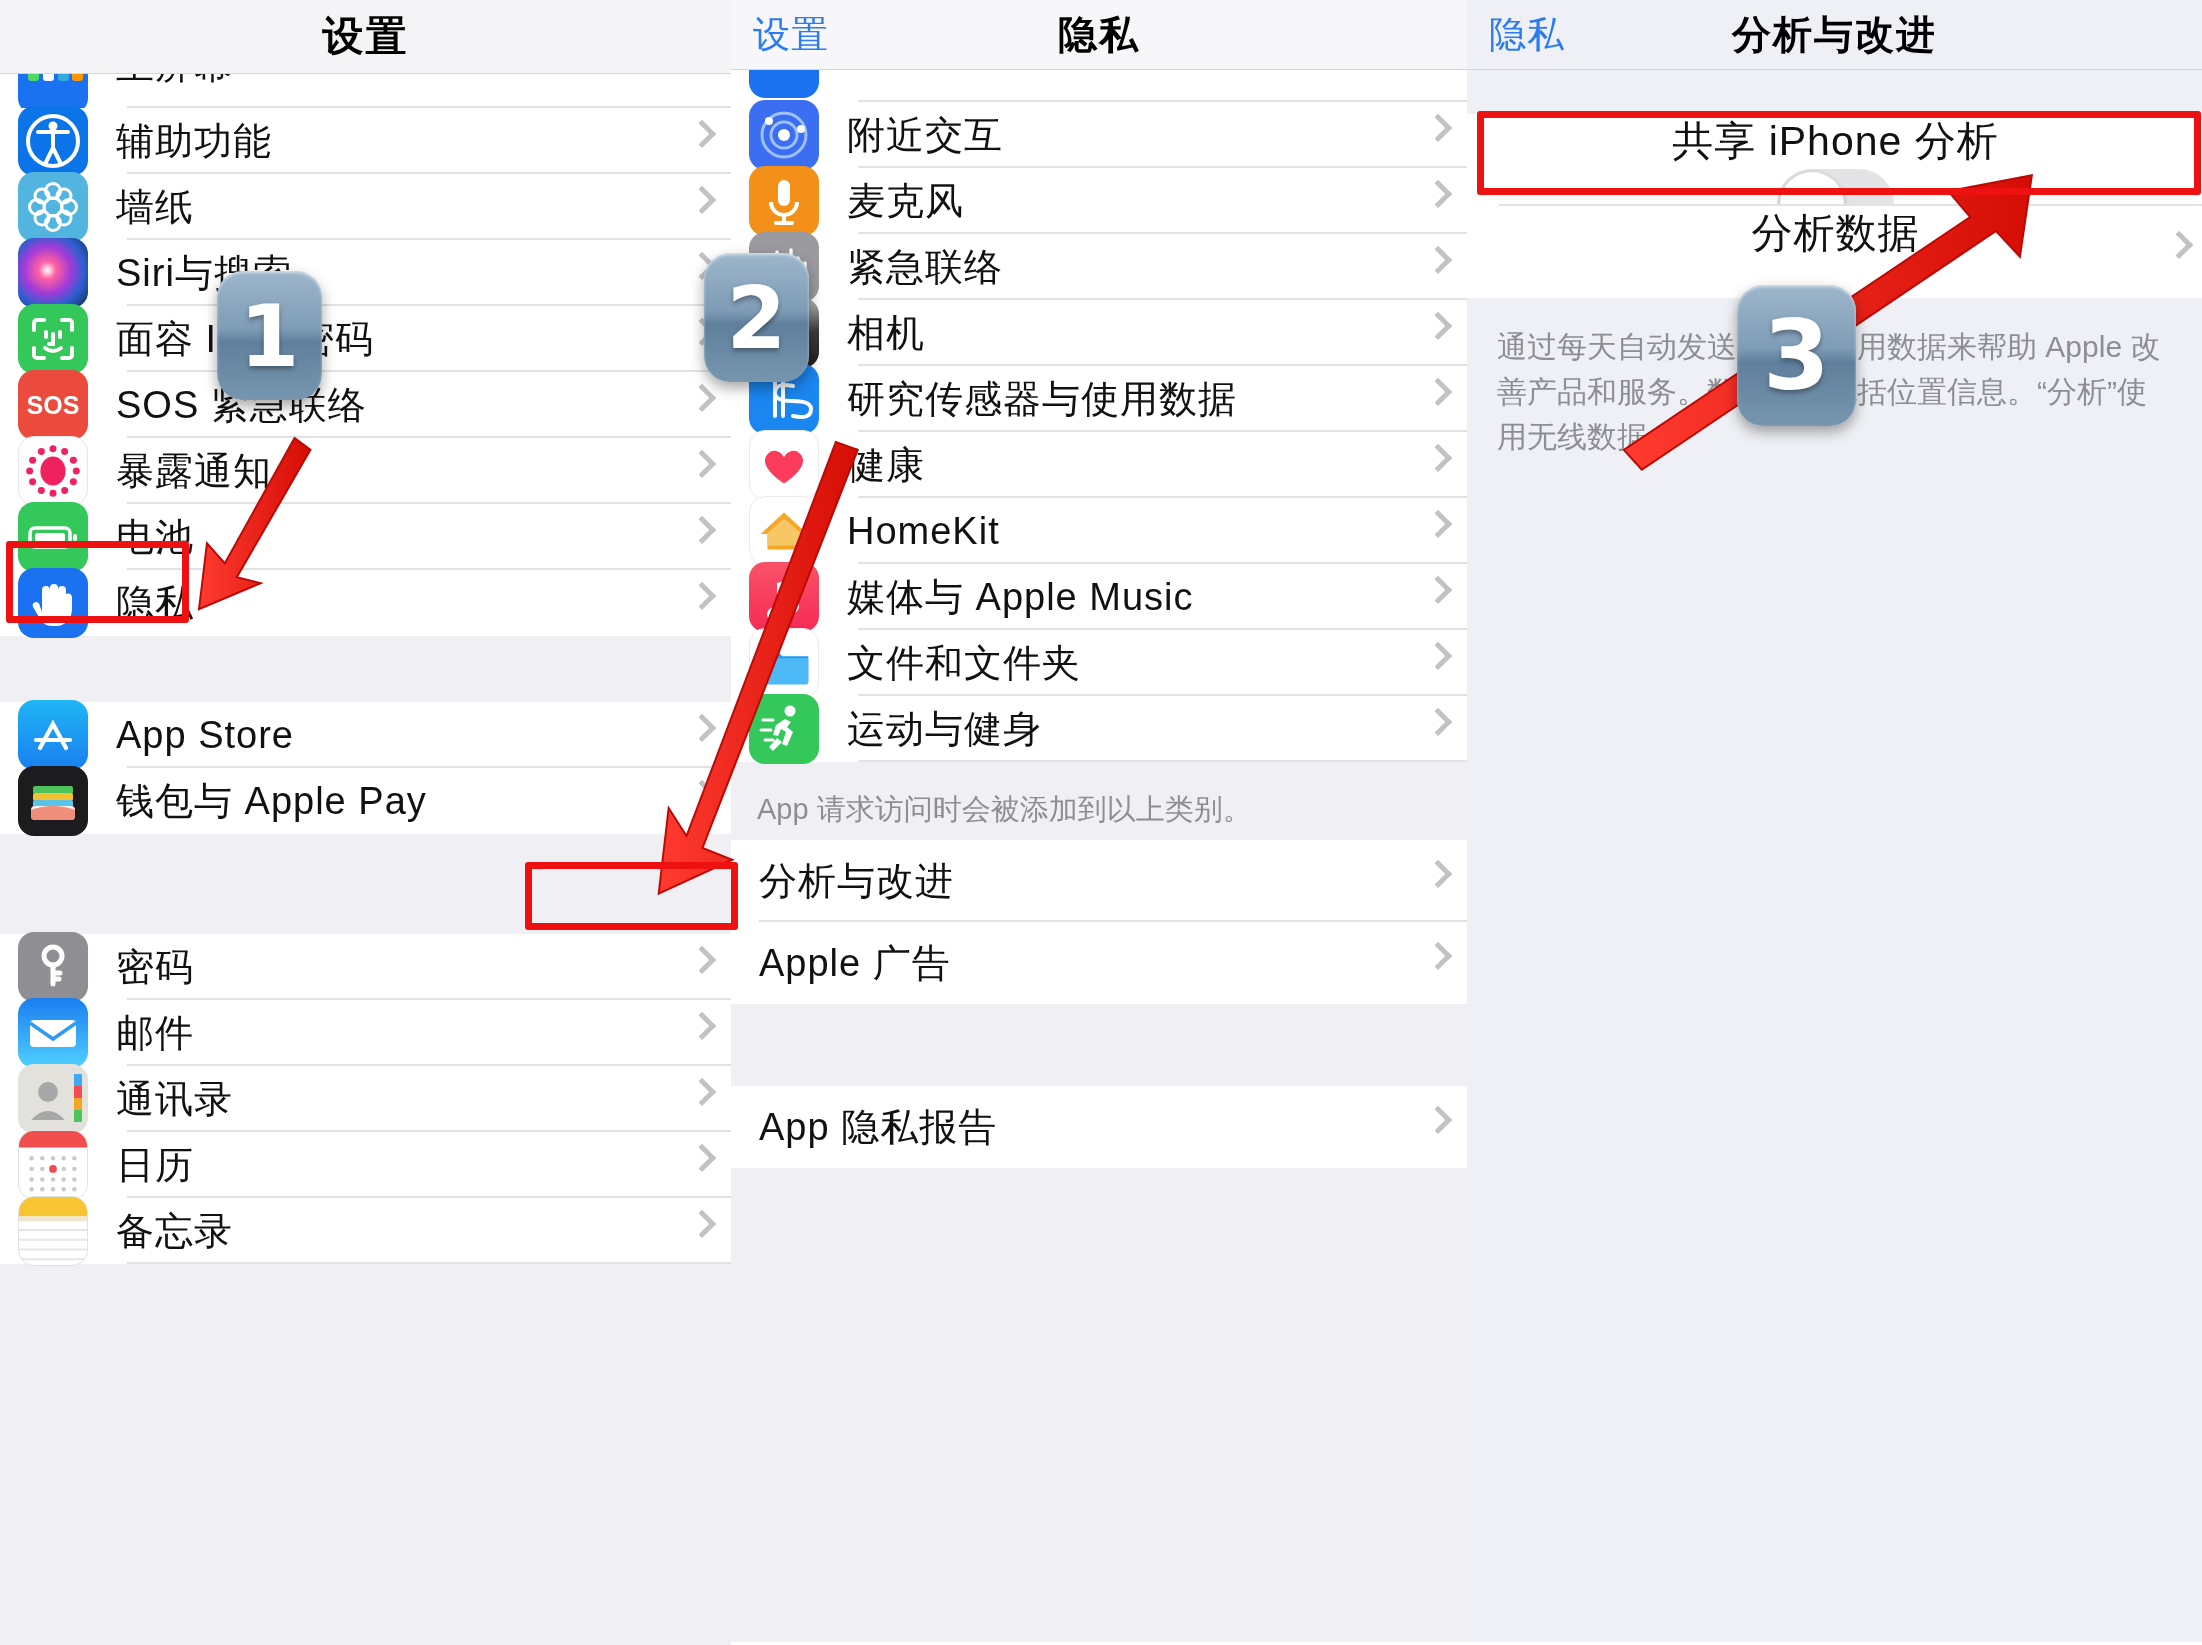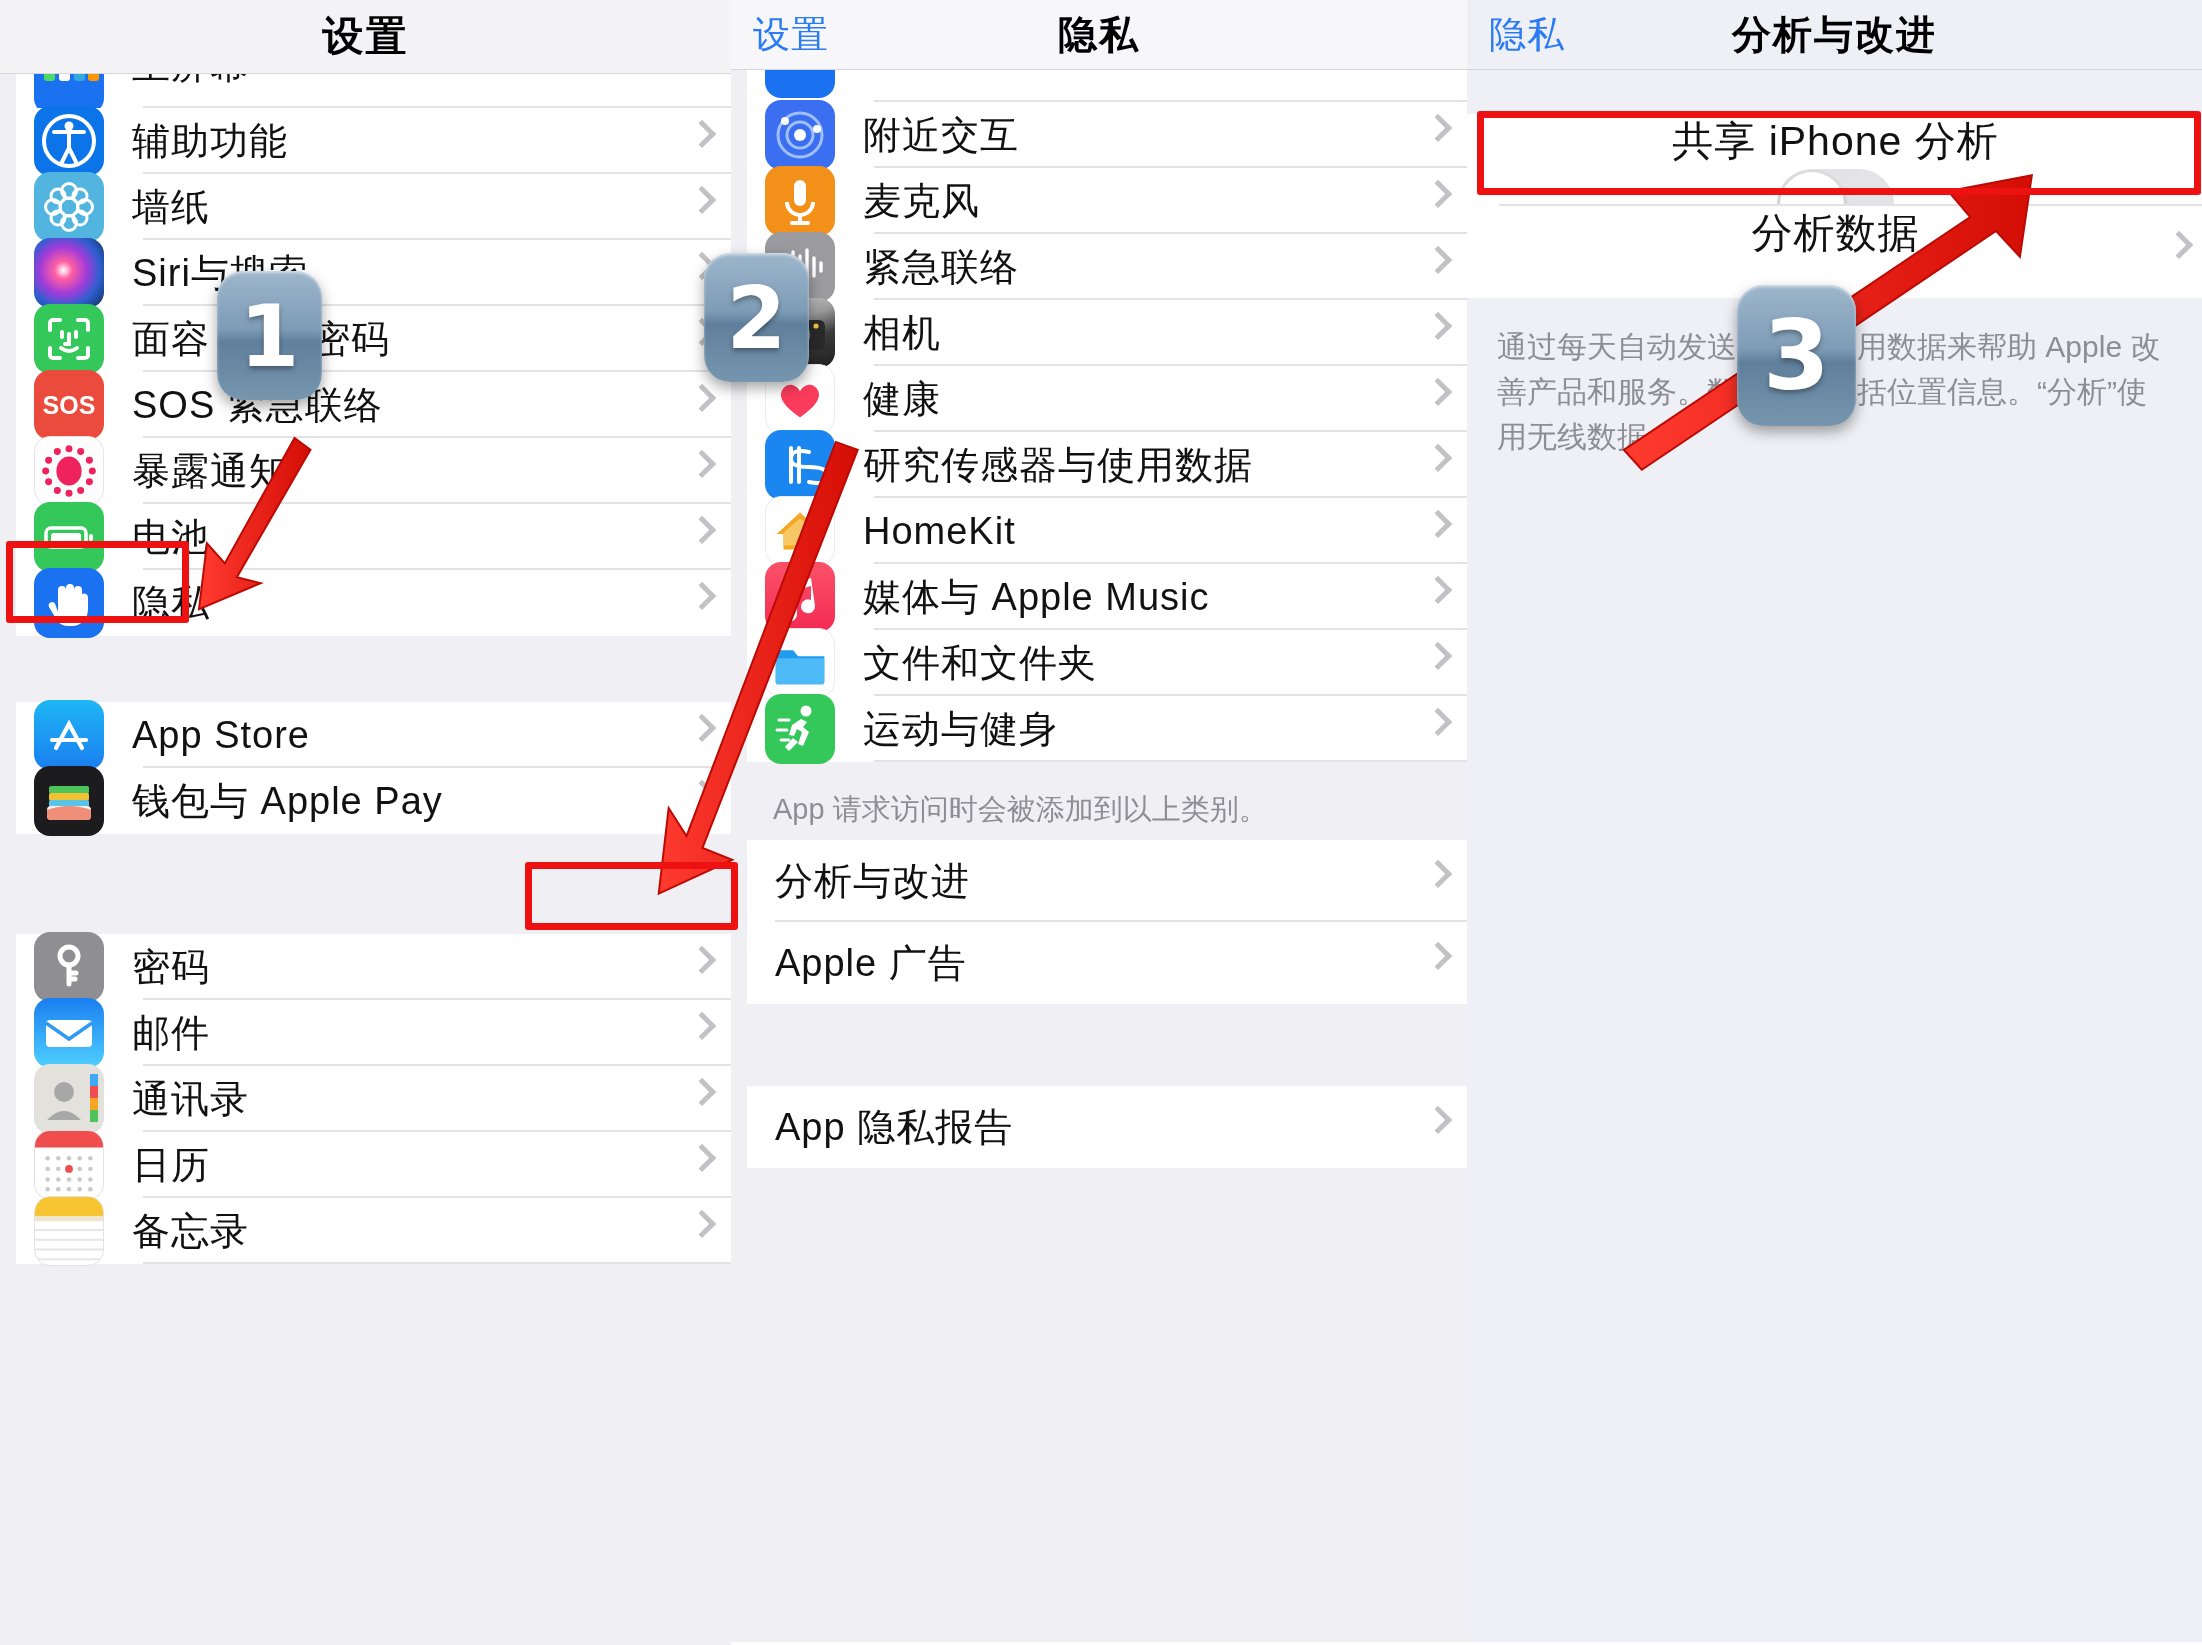--- a/index.html
+++ b/index.html
@@ -25,21 +25,21 @@
     font-size:37px; color:#2b7bf3; letter-spacing:1px; white-space:nowrap;
   }
   .nav-title{
     width:100%; text-align:center; font-size:39px; font-weight:bold; color:#000;
     letter-spacing:2px;
   }
   .panel-1 .nav{ height:74px; background:#f4f4f6; }
   .panel-1 .nav-title{ font-size:41px; }
   .panel-3 .nav{ background:#eef0f5; }
 
-  .list-body{ position:relative; background:#f0f0f4; height:1572px;padding-left:16px; }
+  .list-body{ position:relative; background:#f0f0f4; height:1572px; }
 
   .group{ background:#fff; }
   .gap{ background:#f0f0f4; }
 
   .row{
     position:relative; display:flex; align-items:center;
     height:66px; padding-left:18px; background:#fff;
   }
   .row .sep{
     position:absolute; left:127px; right:0; bottom:0; height:2px; background:#e2e2e5;
@@ -437,40 +437,40 @@
                 <circle cx="33" cy="37" r="5" fill="#444"></circle>
                 <circle cx="51" cy="28" r="2.6" fill="#f5c542"></circle>
               </svg>
           </div>
           <div class="label">相机</div>
           <div class="chev"></div>
             <div class="sep"></div>
         </div>
 
         <div class="row">
-          <div class="ic sq" style="background:#fff;border:1px solid #ececec;">
-            <svg viewBox="0 0 70 70">
-                <path d="M35 54 C16 41 12 31 18 24 c5-6 13-4 17 3 c4-7 12-9 17-3 c6 7 2 17-17 30z" fill="#fb3b5c"></path>
-              </svg>
-          </div>
-          <div class="label">健康</div>
-          <div class="chev"></div>
-            <div class="sep"></div>
-        </div>
-
-        <div class="row">
           <div class="ic sq" style="background:#1a86f0;">
             <svg viewBox="0 0 70 70">
                 <g fill="none" stroke="#fff" stroke-width="4" stroke-linecap="round">
                   <path d="M44 22 q-18-4-18 7 q0 8 18 8 q18 0 18 8 q0 11-18 7"></path>
                   <path d="M26 18 V52 M34 18 V52"></path>
                 </g>
               </svg>
           </div>
           <div class="label">研究传感器与使用数据</div>
+          <div class="chev"></div>
+            <div class="sep"></div>
+        </div>
+
+        <div class="row">
+          <div class="ic sq" style="background:#fff;border:1px solid #ececec;">
+            <svg viewBox="0 0 70 70">
+                <path d="M35 54 C16 41 12 31 18 24 c5-6 13-4 17 3 c4-7 12-9 17-3 c6 7 2 17-17 30z" fill="#fb3b5c"></path>
+              </svg>
+          </div>
+          <div class="label">健康</div>
           <div class="chev"></div>
             <div class="sep"></div>
         </div>
 
         <div class="row">
           <div class="ic sq" style="background:#fff;border:1px solid #ececec;">
             <svg viewBox="0 0 70 70">
                 <path d="M35 16 L59 38 H52 V54 H18 V38 H11 Z" fill="#f5a623"></path>
                 <path d="M35 22 L52 37 V50 H18 V37 Z" fill="#f7c765"></path>
               </svg>

